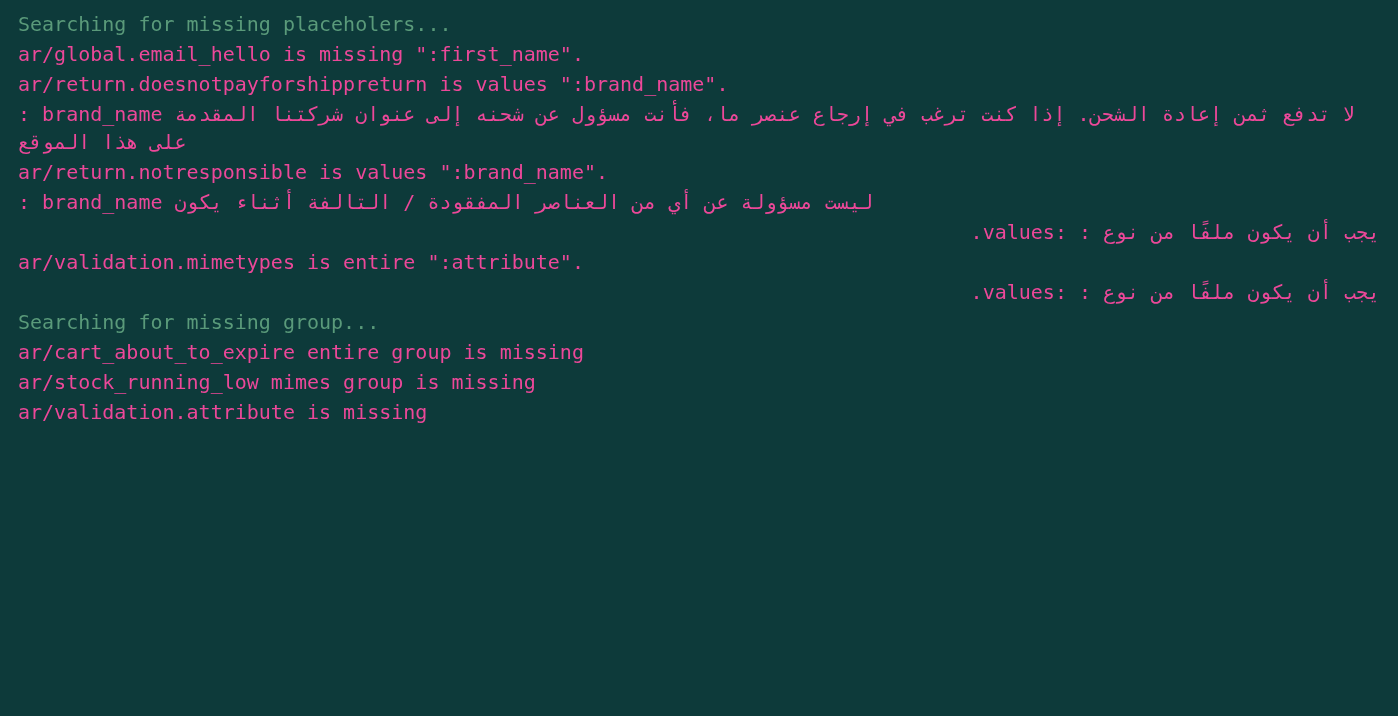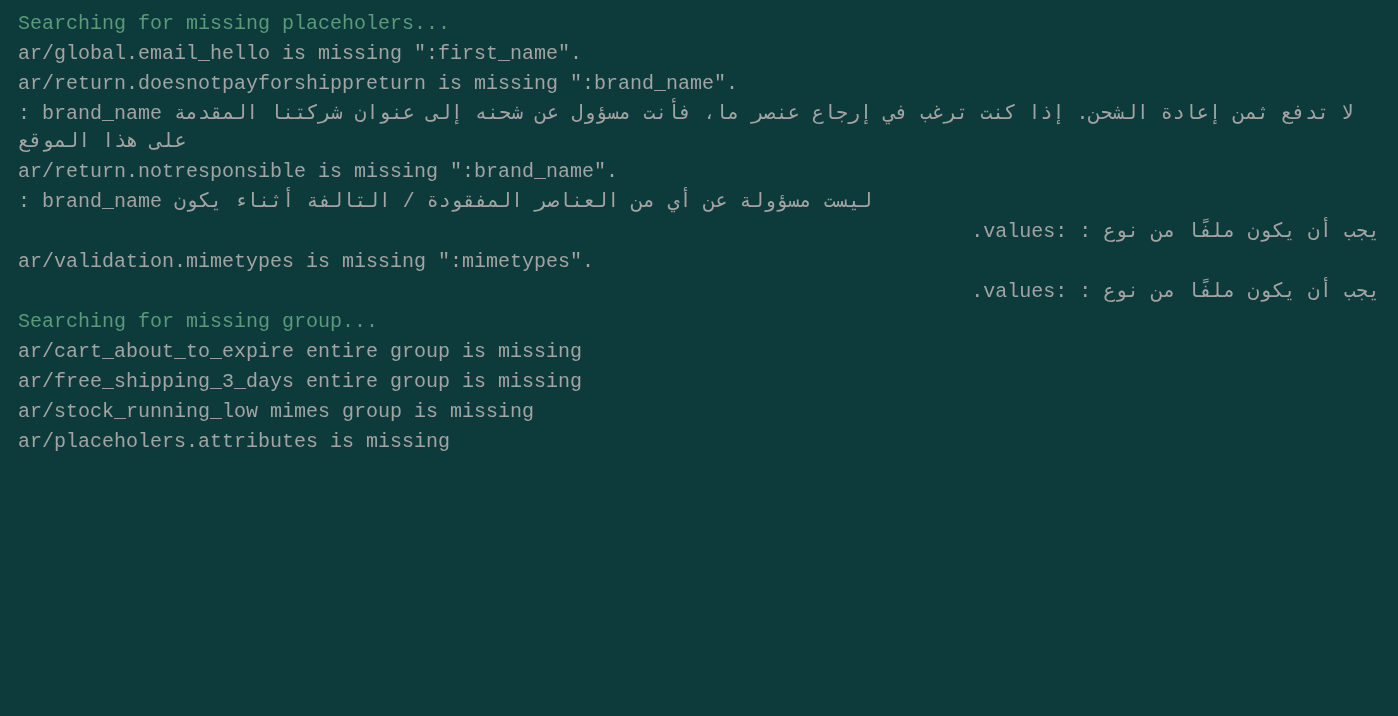--- a/index.html
+++ b/index.html
@@ -15,43 +15,41 @@
       padding: 10px 18px;
       color: #d4a84b;
       width: 1398px;
       height: 716px;
       overflow: hidden;
     }
     .line {
       white-space: pre-wrap;
       word-wrap: break-word;
       margin-bottom: 2px;
-      font-family: Liberation Mono, monospace;
     }
     .status {
       color: #5a9a7a;
     }
     .warning {
-      color: #a3a3a3;
+      color: #ec4899;
     }
     .mixed {
       unicode-bidi: plaintext;
     }
   </style>
 </head>
 <body>
 
 <div id="terminal-container">
     <div class="line status">Searching for missing placeholers...</div>
     <div class="line warning">ar/global.email_hello is missing ":first_name".</div>
-    <div class="line warning">ar/return.doesnotpayforshippreturn is missing ":brand_name".</div>
+    <div class="line warning">ar/return.doesnotpayforshippreturn is values ":brand_name".</div>
     <div class="line warning mixed">: brand_name لا تدفع ثمن إعادة الشحن. إذا كنت ترغب في إرجاع عنصر ما، فأنت مسؤول عن شحنه إلى عنوان شركتنا المقدمة على هذا الموقع</div>
-    <div class="line warning">ar/return.notresponsible is missing ":brand_name".</div>
+    <div class="line warning">ar/return.notresponsible is values ":brand_name".</div>
     <div class="line warning mixed">: brand_name ليست مسؤولة عن أي من العناصر المفقودة / التالفة أثناء يكون</div>
     <div class="line warning mixed">يجب أن يكون ملفًا من نوع : :values.</div>
-    <div class="line warning">ar/validation.mimetypes is missing ":mimetypes".</div>
+    <div class="line warning">ar/validation.mimetypes is entire ":attribute".</div>
     <div class="line warning mixed">يجب أن يكون ملفًا من نوع : :values.</div>
     <div class="line status">Searching for missing group...</div>
     <div class="line warning">ar/cart_about_to_expire entire group is missing</div>
-    <div class="line warning">ar/free_shipping_3_days entire group is missing</div>
     <div class="line warning">ar/stock_running_low mimes group is missing</div>
-    <div class="line warning">ar/placeholers.attributes is missing</div>
+    <div class="line warning">ar/validation.attribute is missing</div>
   </div>
 
 </body></html>

